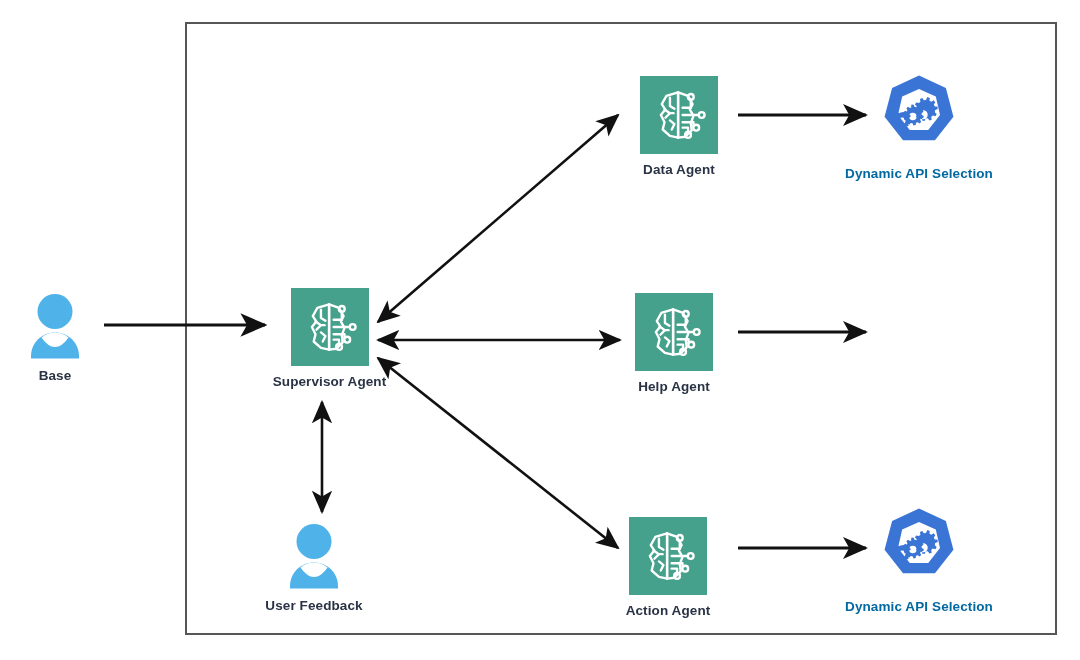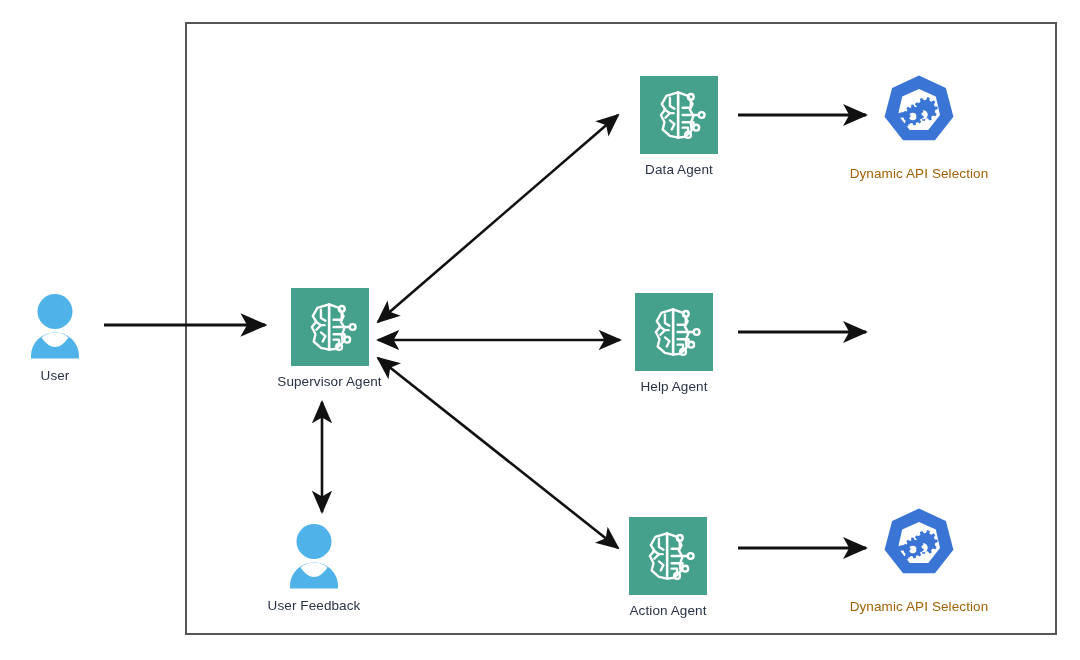--- a/index.html
+++ b/index.html
@@ -13,25 +13,25 @@
 
   svg.edges{position:absolute;left:0;top:0;width:1080px;height:660px;
             pointer-events:none;}
 
   .node{position:absolute;display:flex;flex-direction:column;align-items:center;}
 
   .agent-tile{width:78px;height:78px;background:#45A18B;display:flex;
               align-items:center;justify-content:center;}
   .agent-tile svg{display:block;}
 
-  .node-label{margin-top:9px;font-size:13.5px;font-weight:normal;
+  .node-label{margin-top:9px;font-size:13.5px;font-weight:bold;
               letter-spacing:0.1px;white-space:nowrap;
               line-height:1.1;}
   .label-navy{color:#2A3345;}
-  .label-black{color:#a16207;}
+  .label-black{color:#0369a1;}
 
   .person-wrap{width:78px;height:74px;display:flex;align-items:flex-end;
                justify-content:center;}
   .hept-wrap{width:88px;height:86px;display:flex;align-items:center;
              justify-content:center;}
   .db-wrap{width:78px;height:82px;display:flex;align-items:center;
            justify-content:center;}
 </style>
 </head>
 <body>
@@ -68,21 +68,21 @@
   </svg>
 
   <div class="node" style="left:16px;top:286px;width:78px;">
     <div class="person-wrap">
       <svg width="64" height="66" viewBox="0 0 64 66">
         <circle cx="32" cy="17.5" r="17.5" fill="#4FB3EA"></circle>
         <path d="M32 38.5c-13.2 0-24 10.4-24 23.5 0 2.2 0 2.6 0 2.6h48s0-.4 0-2.6c0-13.1-10.8-23.5-24-23.5z" fill="#4FB3EA"></path>
         <path d="M18.5 43.5c4.5 6.5 9 9.5 13.5 9.5s9-3 13.5-9.5c-4-3.2-8.6-5-13.5-5s-9.5 1.8-13.5 5z" fill="#ffffff"></path>
       </svg>
     </div>
-    <div class="node-label label-navy">User</div>
+    <div class="node-label label-navy">Base</div>
   </div>
 
   <div class="node" style="left:283px;top:288px;width:93px;">
     <div class="agent-tile">
       <svg width="58" height="58" viewBox="0 0 64 64">
         <g fill="none" stroke="#ffffff" stroke-width="2.6" stroke-linecap="round" stroke-linejoin="round">
           <path d="M31 7 L18 11 L13 20 L17 26 L12 32 L16 40 L14 48 L22 55 L31 57 Z"></path>
           <path d="M31 7 L31 57"></path>
           <path d="M31 7 L42 11 L47 20 L44 26 L48 33 L45 41 L46 49 L39 56 L31 57"></path>
           <path d="M22 13 L22 22 L27 25"></path>

